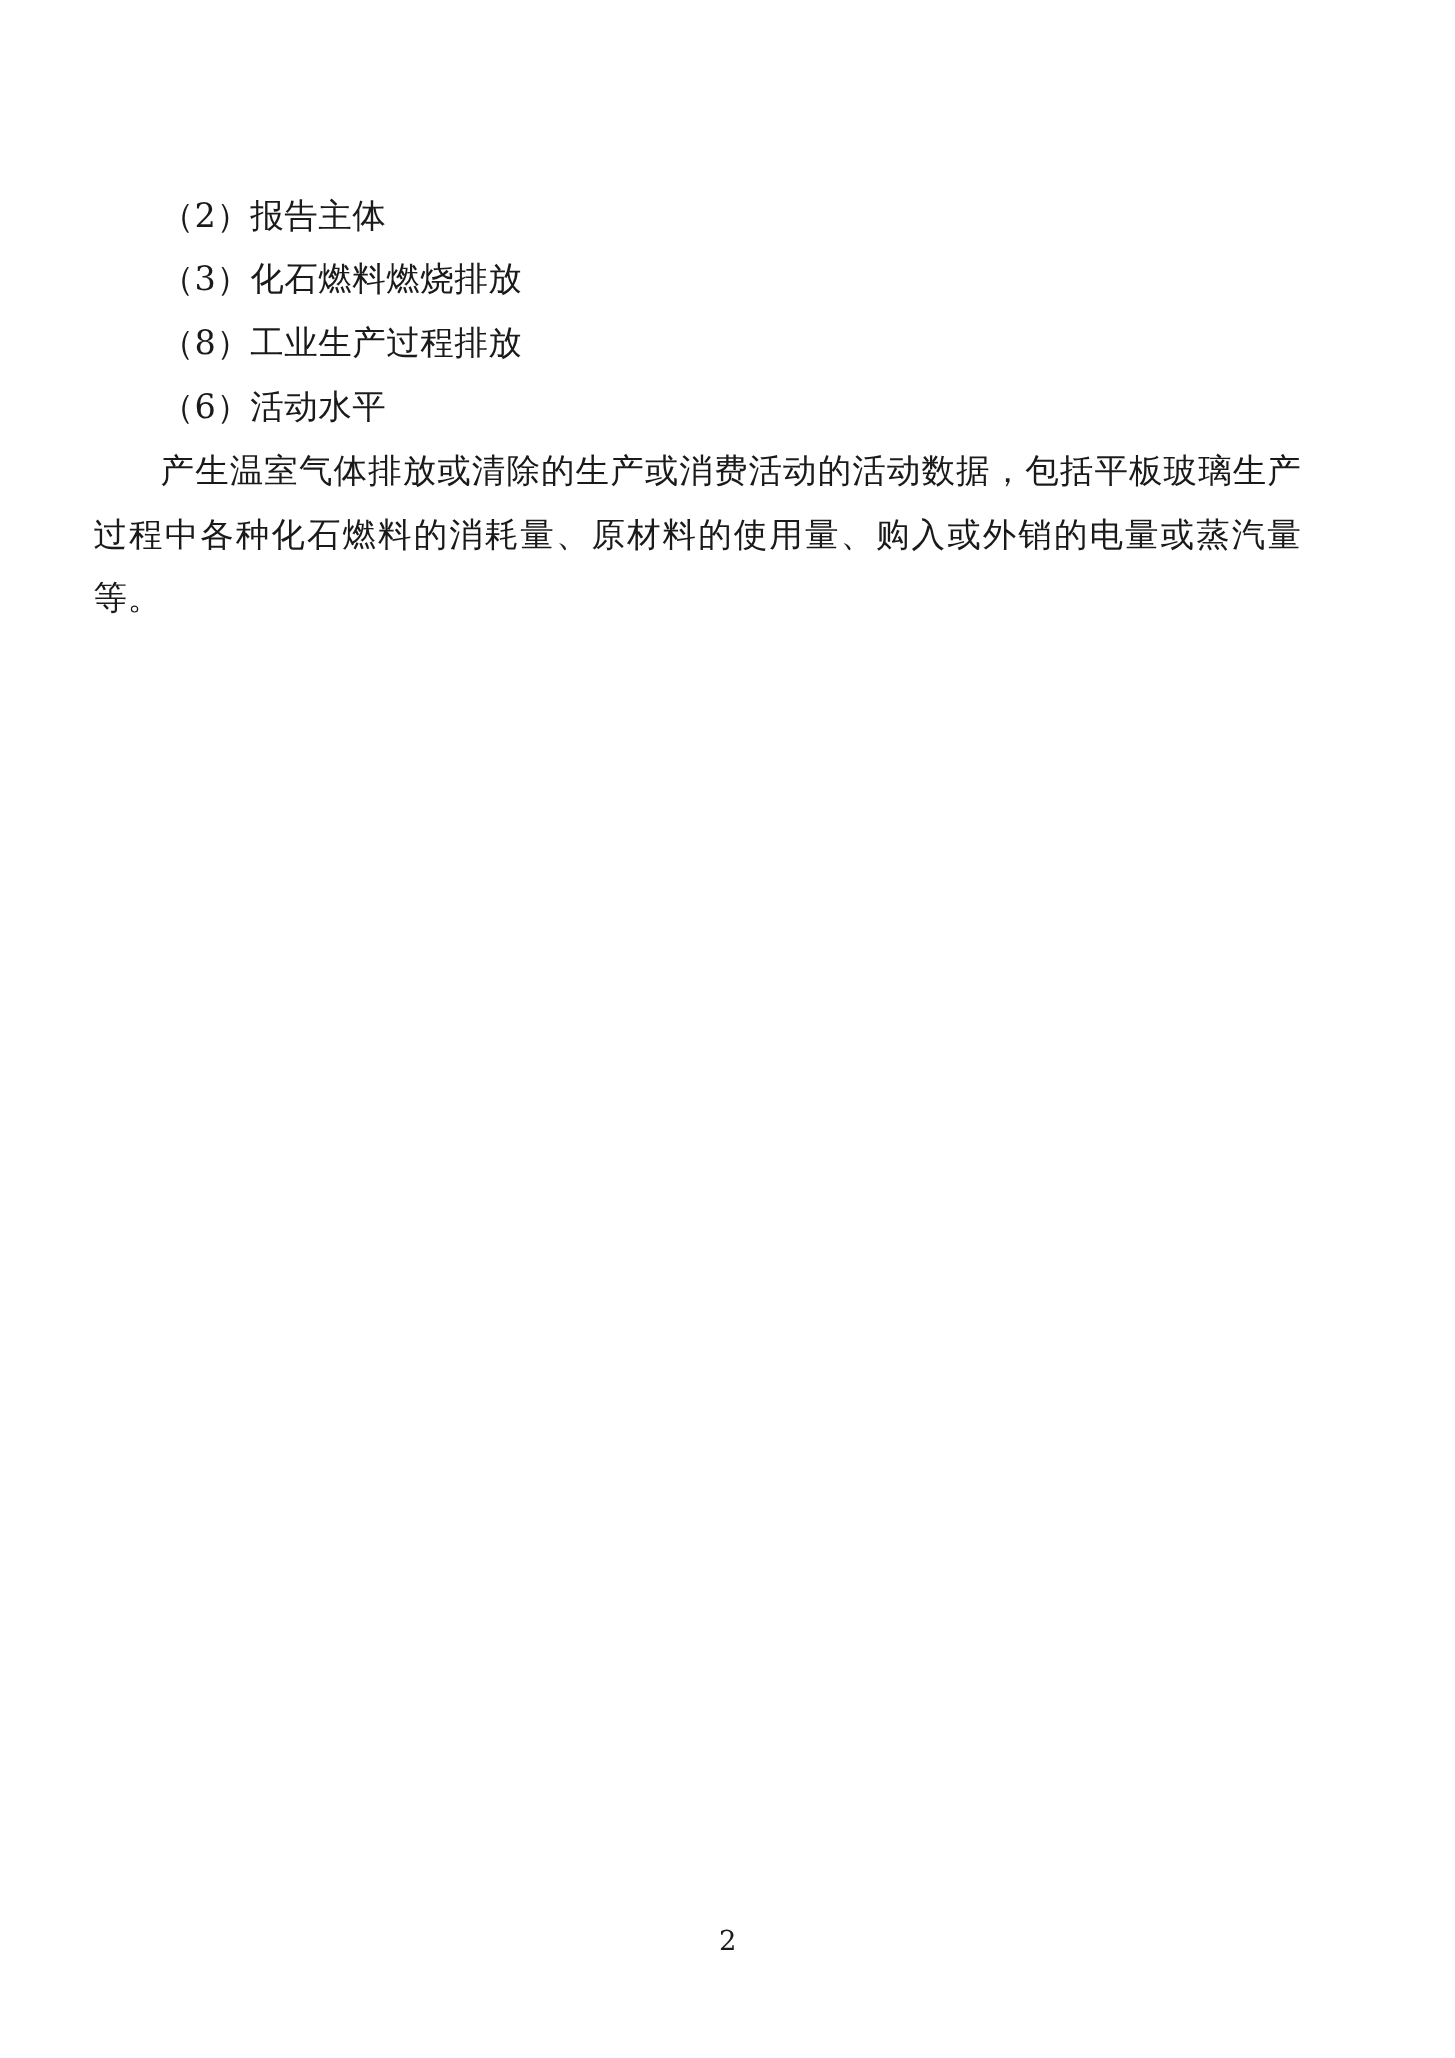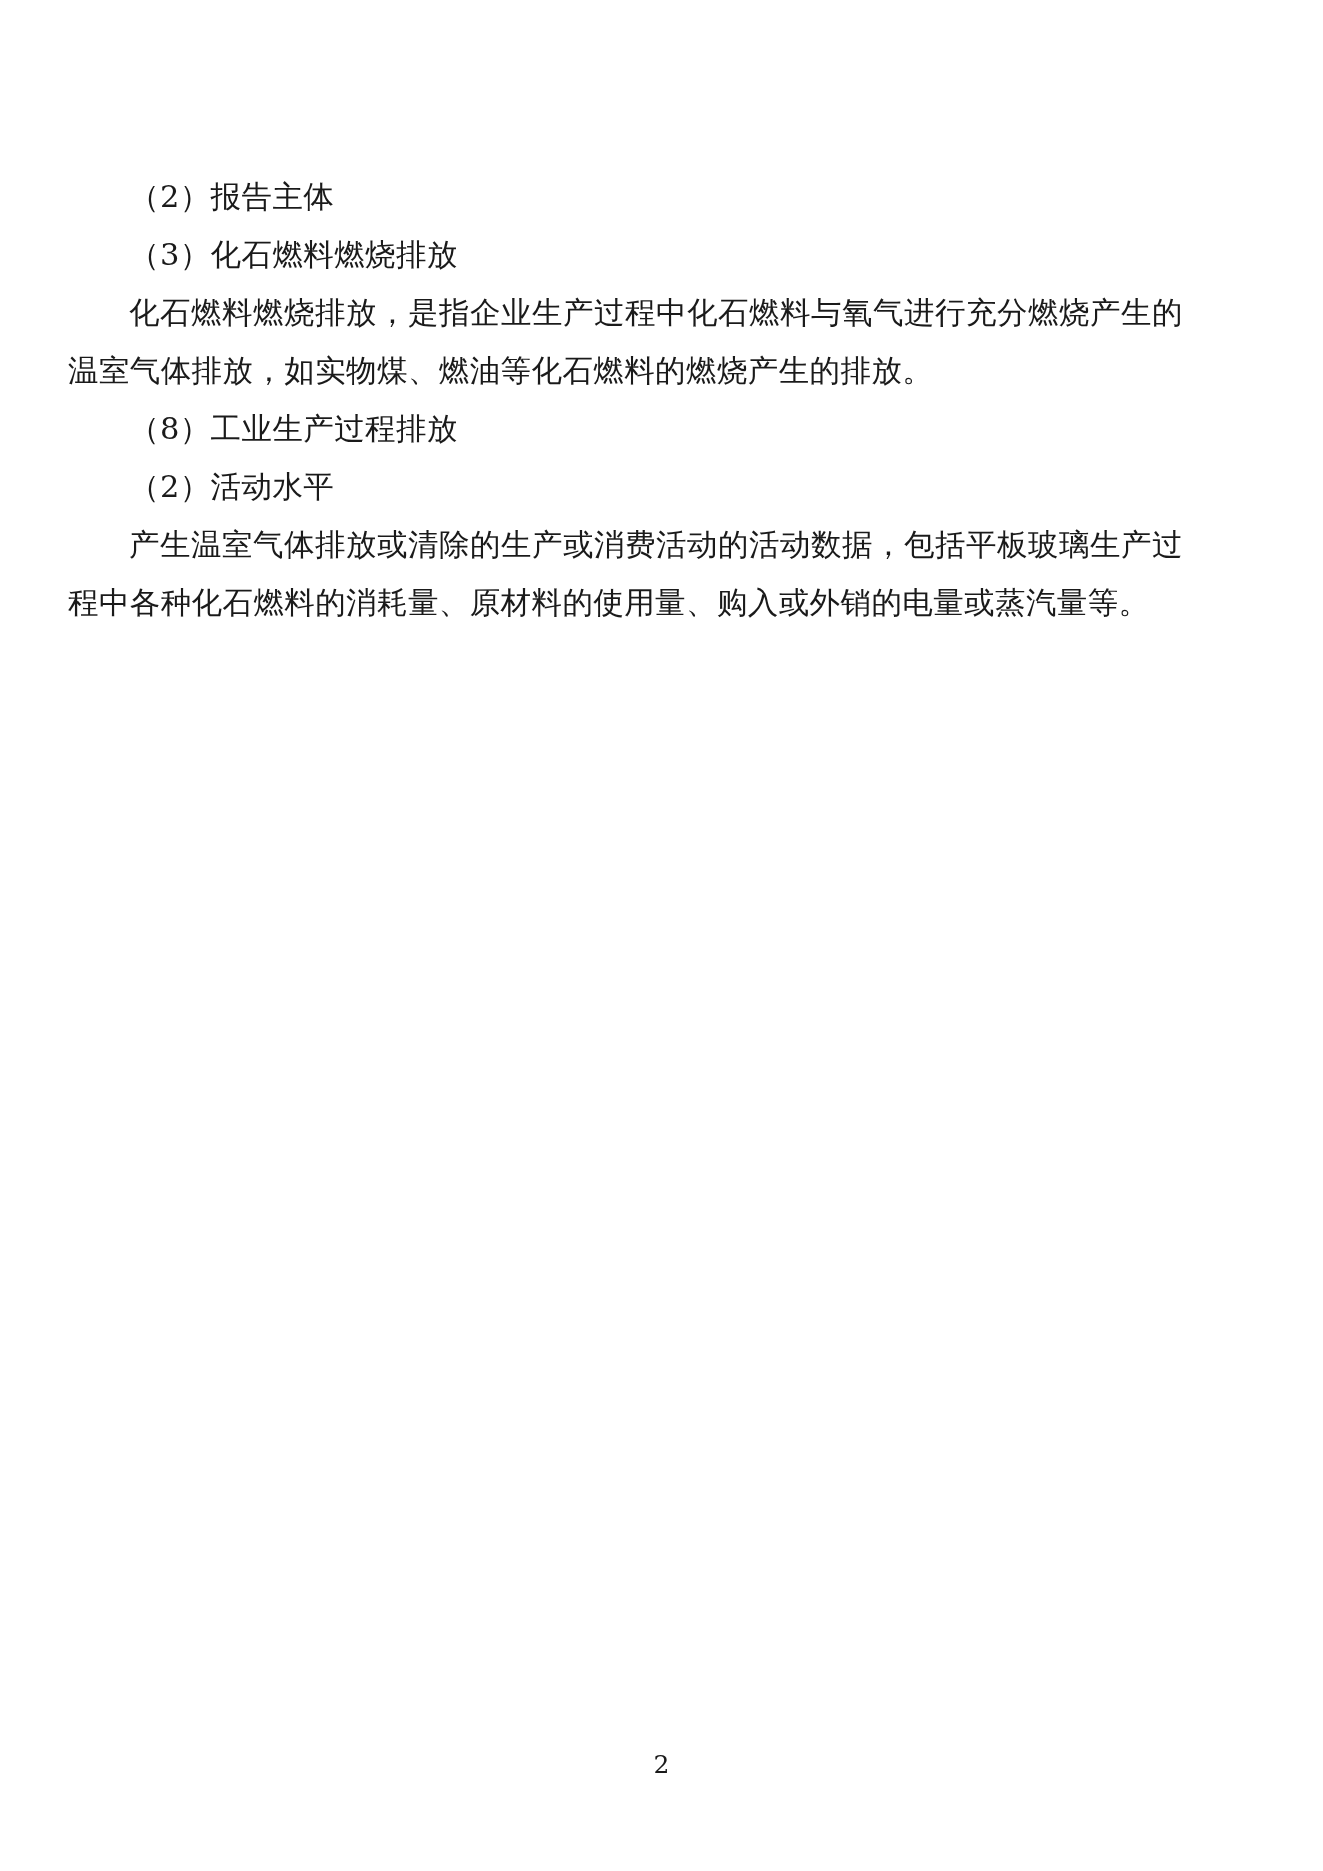--- a/index.html
+++ b/index.html
@@ -15,21 +15,21 @@
     color: #1a1a1a;
     overflow: hidden;
   }
   .page {
     position: absolute;
     top: 0;
     left: 0;
     width: 1323px;
     height: 1871px;
     box-sizing: border-box;
-    padding: 168px 140px 90px 68px;
+    padding: 168px 140px 90px 85px;
   }
   .body-text {
     font-size: 30.5px;
     line-height: 58px;
     letter-spacing: 0.4px;
     text-align: justify;
     text-justify: inter-ideograph;
   }
   .para {
     margin: 0;
@@ -54,25 +54,24 @@
 </style>
 </head>
 <body>
 
 <div class="page">
   <div class="body-text">
 
     <p class="para">（2）报告主体</p>
 
     <p class="para">（3）化石燃料燃烧排放</p>
-    <p class="para">化石燃料燃烧排放，是指企业生产过程中化石燃料与氧气进行充分燃烧产生的温室气体排放，如实物煤、燃油等化石燃料的燃烧产生的排放。</p>
 
     <p class="para">（8）工业生产过程排放</p>
 
 
-    <p class="para">（2）活动水平</p>
+    <p class="para">（6）活动水平</p>
     <p class="para">产生温室气体排放或清除的生产或消费活动的活动数据，包括平板玻璃生产过程中各种化石燃料的消耗量、原材料的使用量、购入或外销的电量或蒸汽量等。</p>
 
 
   </div>
 </div>
 
 <div class="page-number">2</div>
 
 </body></html>

